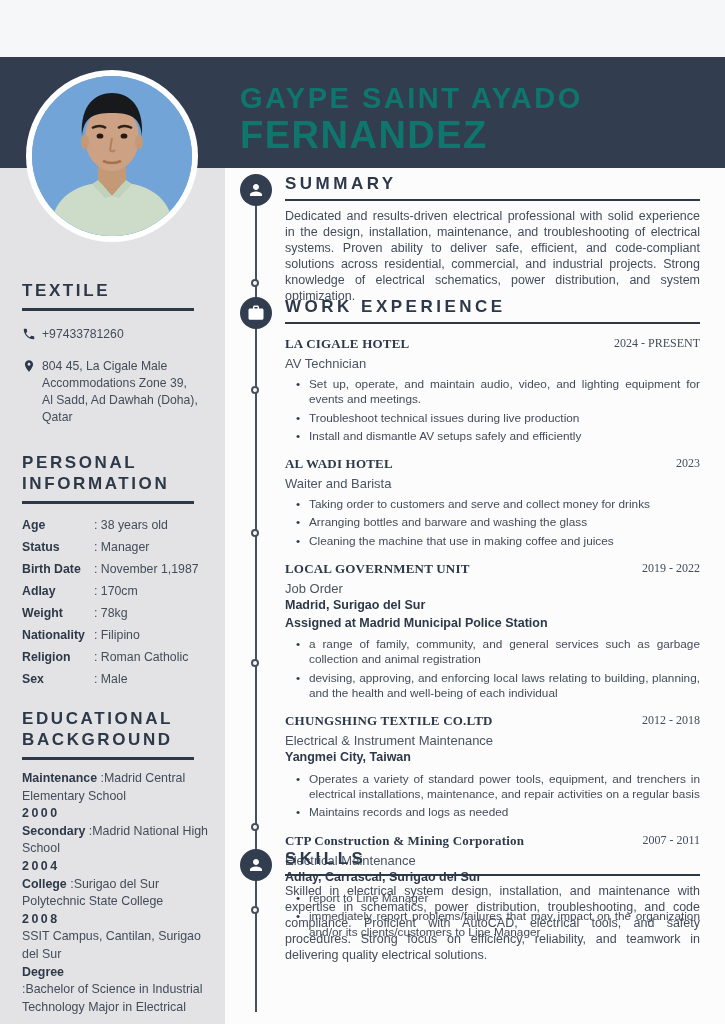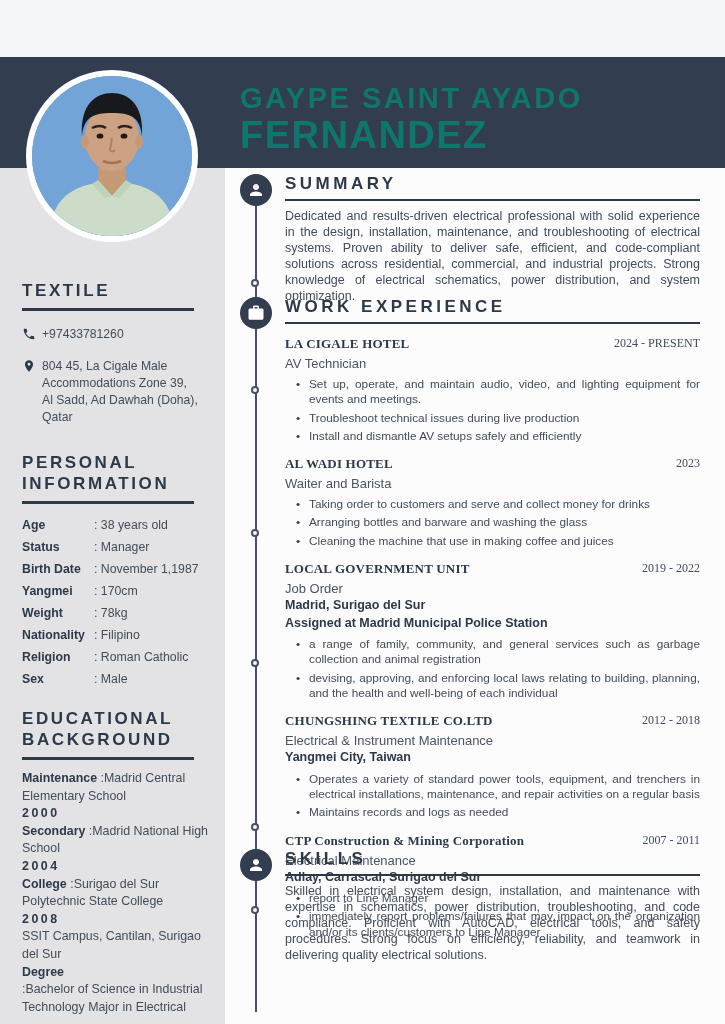--- a/index.html
+++ b/index.html
@@ -113,21 +113,21 @@
         </div>
         <div class="p-row">
           <span class="p-label">Status</span>
           <span class="p-value">: Manager</span>
         </div>
         <div class="p-row">
           <span class="p-label">Birth Date</span>
           <span class="p-value">: November 1,1987</span>
         </div>
         <div class="p-row">
-          <span class="p-label">Yangmei</span>
+          <span class="p-label">Adlay</span>
           <span class="p-value">: 170cm</span>
         </div>
         <div class="p-row">
           <span class="p-label">Weight</span>
           <span class="p-value">: 78kg</span>
         </div>
         <div class="p-row">
           <span class="p-label">Nationality</span>
           <span class="p-value">: Filipino</span>
         </div>

